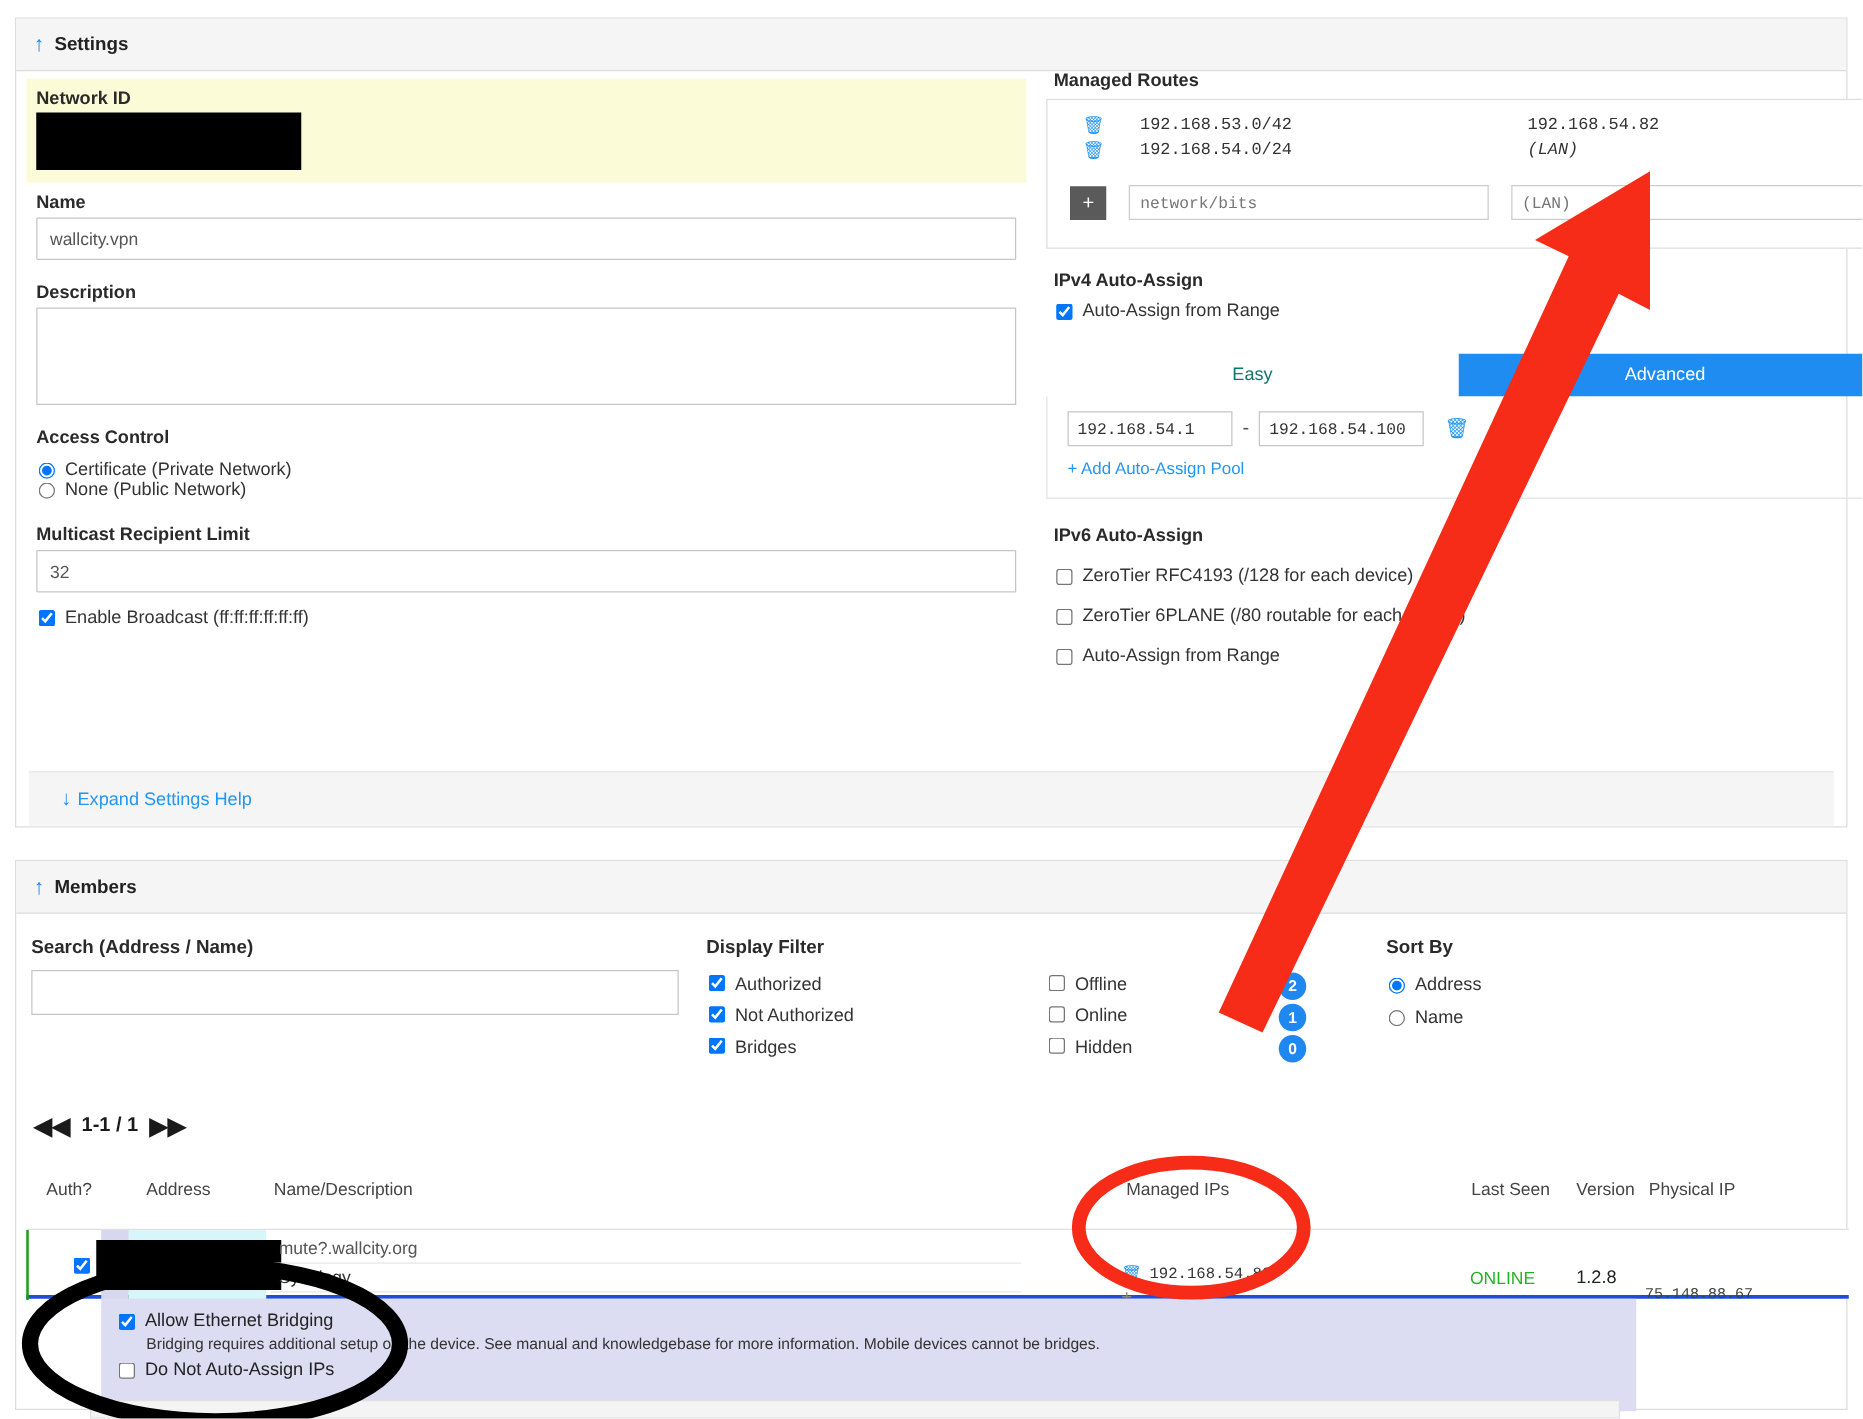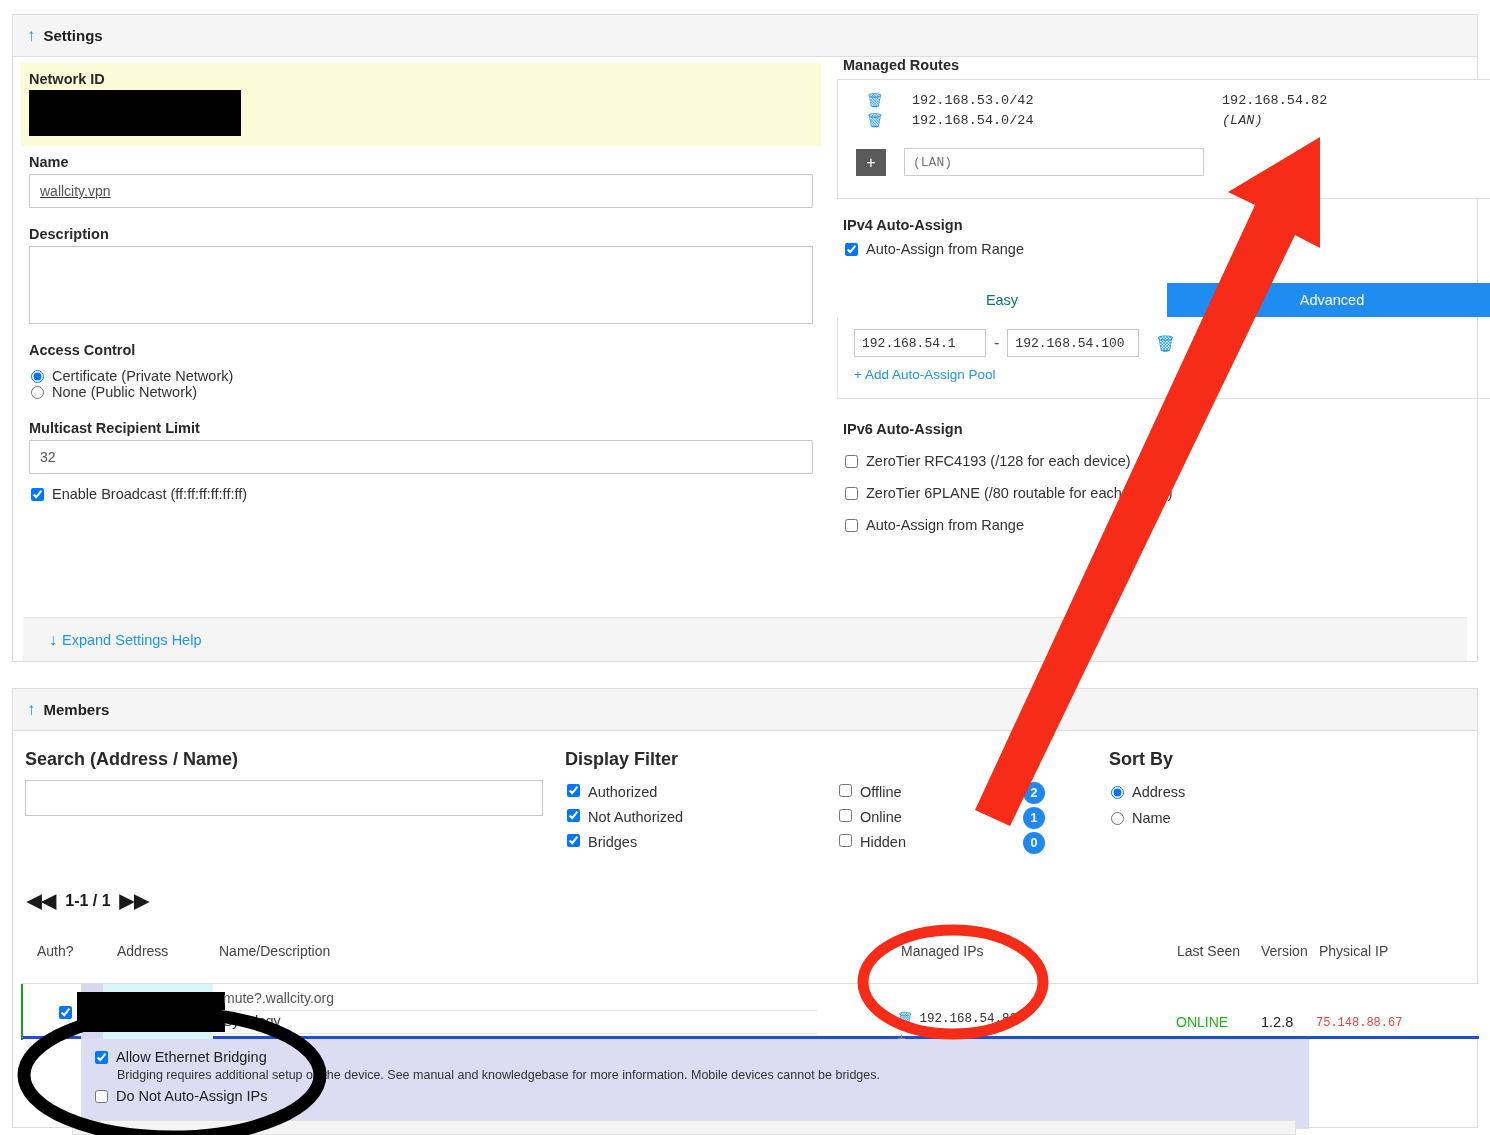--- a/index.html
+++ b/index.html
@@ -235,21 +235,21 @@
     align-items: center;
     padding-left: 26px;
     margin: 0 10px;
   }
   .help-link { color: #2196f3; font-size: 14.5px; cursor: pointer; }
 
   
   #members-panel { top: 688px; height: 440px; }
   .members-body { position: relative; padding: 18px 8px 0 8px; height: 398px; }
 
-  .mb-label { font-size: 18px; font-weight: bold; color: #2a2a2a; }
+  .mb-label { font-size: 15px; font-weight: bold; color: #2a2a2a; }
   #search-col { position: absolute; left: 12px; top: 18px; width: 520px; }
   #search-input {
     margin-top: 10px;
     width: 518px; height: 36px;
     border: 1px solid #c6c6c6;
     outline: none;
     font-size: 14px;
     padding: 0 8px;
     font-family: "Liberation Sans", sans-serif;
   }
@@ -339,23 +339,23 @@
     width: 300px;
     border-bottom: 1px dotted #bbbbbb;
     color: #888; font-size: 15px; line-height: 12px;
   }
   #row-lastseen {
     position: absolute; left: 1155px; top: 30px;
     color: #21b521; font-size: 14px; font-weight: normal;
   }
   #row-version { position: absolute; left: 1240px; top: 30px; font-size: 14.5px; color:#222; }
   #row-physip {
-    position: absolute; left: 1295px; top: 32px;
+    position: absolute; left: 1295px; top: 44px;
     font-family: "Liberation Mono", monospace;
-    font-size: 12px; color: #ef4444;
+    font-size: 12px; color: #404040;
   }
 
   
   #member-expand {
     position: absolute;
     left: 68px; top: 308px;
     width: 1228px;
     height: 90px;
     background: #dcdcf2;
     padding: 10px 0 0 12px;
@@ -395,21 +395,21 @@
     <div class="settings-body">
 
       <div class="col-left">
 
         <div class="highlight-box">
           <div class="field-label" style="margin-left:8px;">Network ID</div>
           <div class="redacted" style="width:212px;height:46px;margin-left:8px;"></div>
         </div>
 
         <div class="field-label" style="margin:8px 0 4px 8px;">Name</div>
-        <div style="padding:0 8px;text-decoration:underline;">
+        <div style="padding:0 8px;">
           <input class="txt-input" id="name-input" type="text" value="wallcity.vpn" style="">
         </div>
 
         <div class="field-label" style="margin:18px 0 4px 8px;">Description</div>
         <div style="padding:0 8px;">
           <textarea class="txt-area" id="description-input" style=""></textarea>
         </div>
 
         <div class="field-label" style="margin:18px 0 4px 8px;">Access Control</div>
         <div class="radio-row" style="padding:0 8px;">
@@ -444,20 +444,21 @@
             <span class="route-target">192.168.53.0/42</span>
             <span class="route-via">192.168.54.82</span>
           </div>
           <div class="route-row">
             <span class="trash">🗑</span>
             <span class="route-target">192.168.54.0/24</span>
             <span class="route-via lan">(LAN)</span>
           </div>
           <div class="route-add-row">
             <button class="plus-btn">+</button>
+            <input class="route-input" id="route-net-input" type="text" placeholder="network/bits" style="">
             <input class="route-input" id="route-via-input" type="text" placeholder="(LAN)" style="">
           </div>
         </div>
 
         <div class="field-label" style="margin:18px 0 4px 6px;">IPv4 Auto-Assign</div>
         <label class="chk-row" style="margin-top:8px;padding-left:6px;">
           <input type="checkbox" checked="" style="">
           <span>Auto-Assign from Range</span>
         </label>
 

